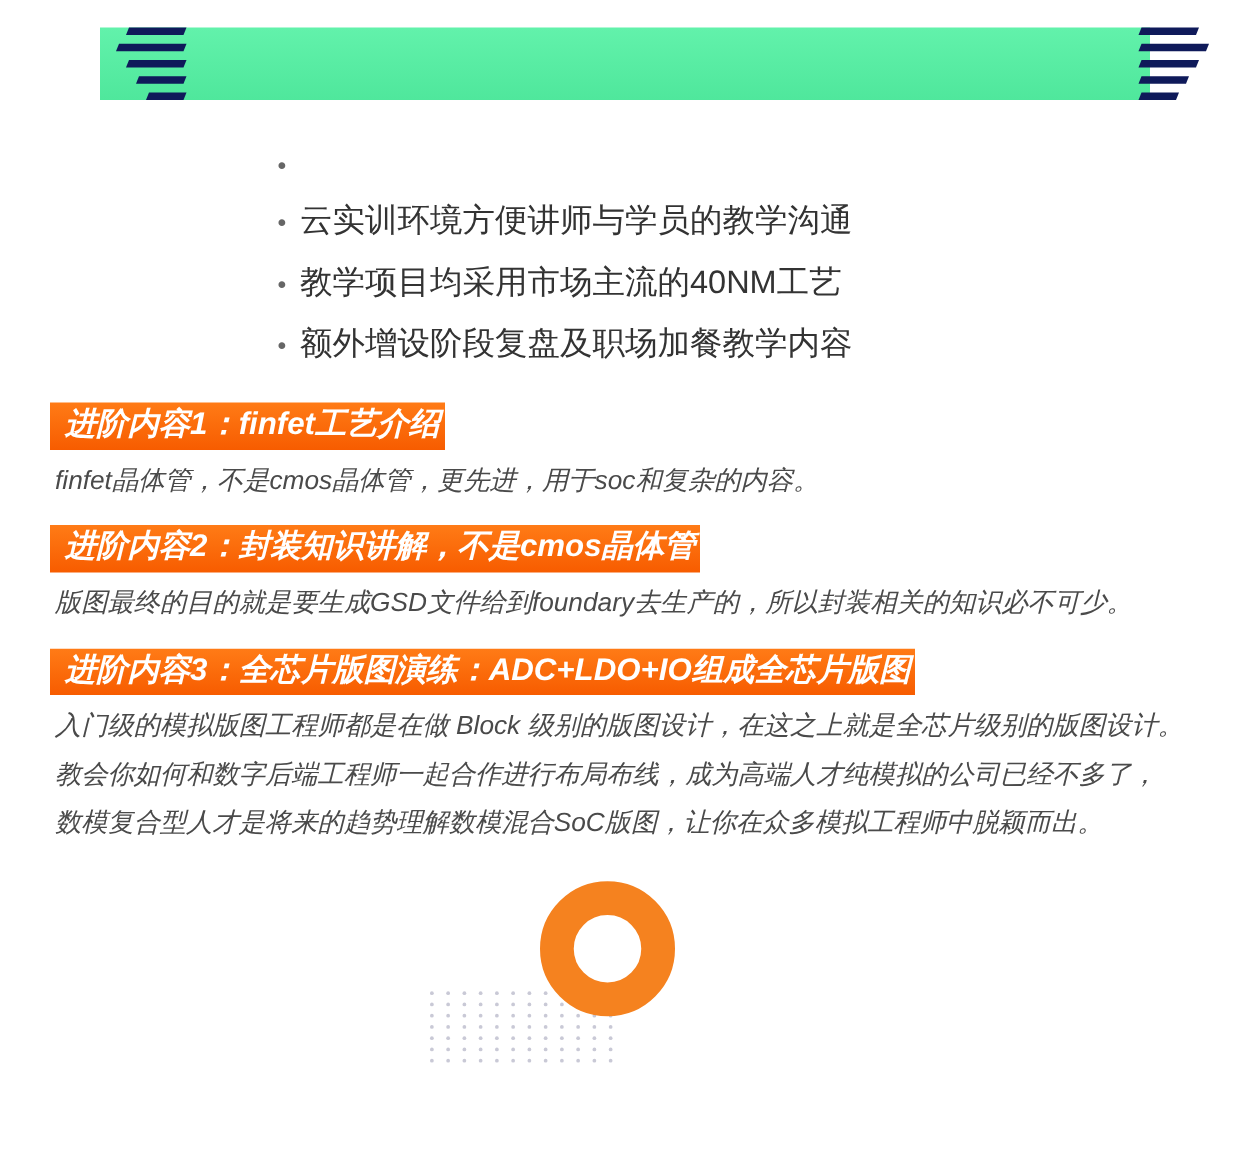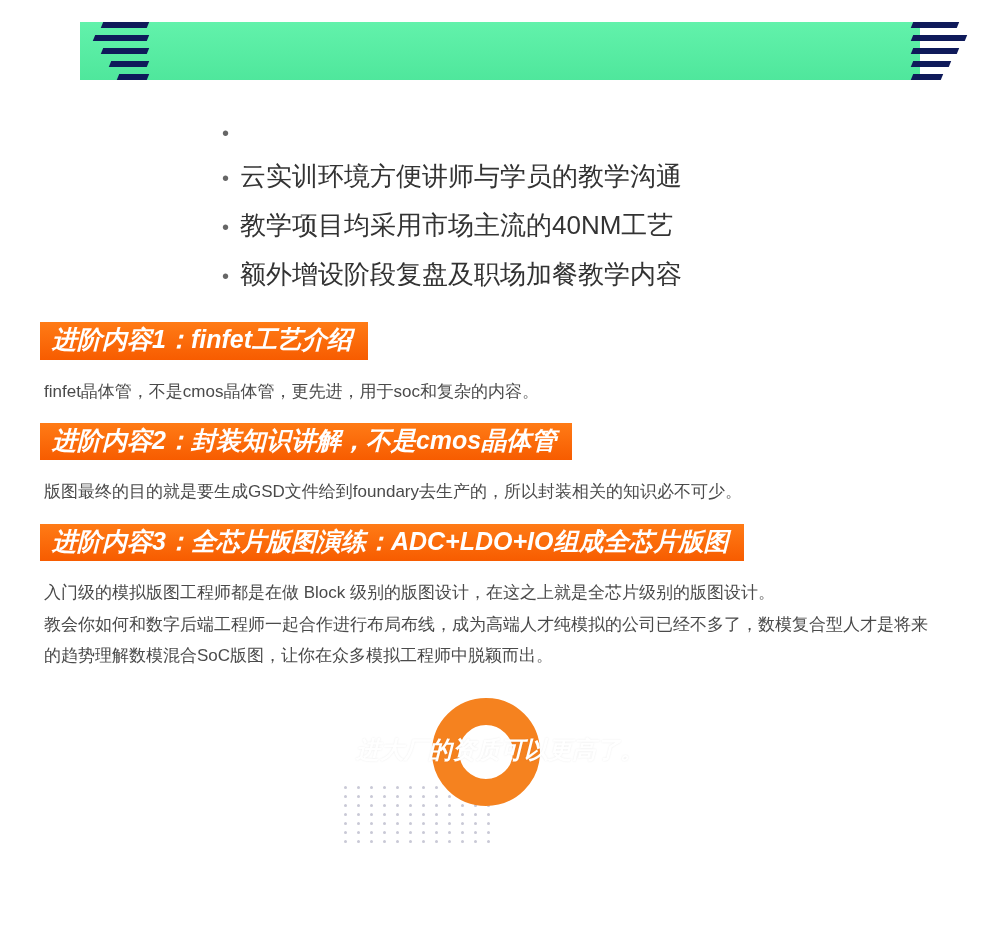--- a/index.html
+++ b/index.html
@@ -92,42 +92,43 @@
     width: 18px;
     font-size: 20px;
     color: #666;
     flex: 0 0 18px;
   }
 
   
   .section { margin: 0 0 0 0; }
   .section-head {
     display: inline-block;
-    margin: 16px 0 16px 40px;
-    padding: 3px 16px 5px 12px;
+    margin: 16px 0 6px 40px;
+    padding: 3px 4px 5px 12px;
     background: #ff6a00;
     background: linear-gradient(180deg,#ff7b16 0%, #f75c00 100%);
     color: #ffffff;
     font-size: 25px;
     font-weight: bold;
     font-style: italic;
     line-height: 1.18;
     white-space: nowrap;
   }
   .section-head .sub {
     font-size: 16px;
     font-style: normal;
     font-weight: bold;
     vertical-align: 2px;
   }
   .section-body {
     margin: 0 46px 0 44px;
-    font-size: 17px;
+    font-size: 21px;
     color: #4a4a4a;
     line-height: 1.85;
+    font-style: italic;
   }
   .section-body.wide { margin-right: 60px; }
 
   
   .footer {
     position: relative;
     height: 160px;
     margin-top: 14px;
   }
   .ring {
@@ -318,14 +319,13 @@
       <i style="left: 39px; top: 54px;"></i>
       <i style="left: 52px; top: 54px;"></i>
       <i style="left: 65px; top: 54px;"></i>
       <i style="left: 78px; top: 54px;"></i>
       <i style="left: 91px; top: 54px;"></i>
       <i style="left: 104px; top: 54px;"></i>
       <i style="left: 117px; top: 54px;"></i>
       <i style="left: 130px; top: 54px;"></i>
       <i style="left: 143px; top: 54px;"></i>
     </div>
-  <div class="footer-text">进大厂的资质可以更高了。</div>
 </div>
 
 </body></html>

